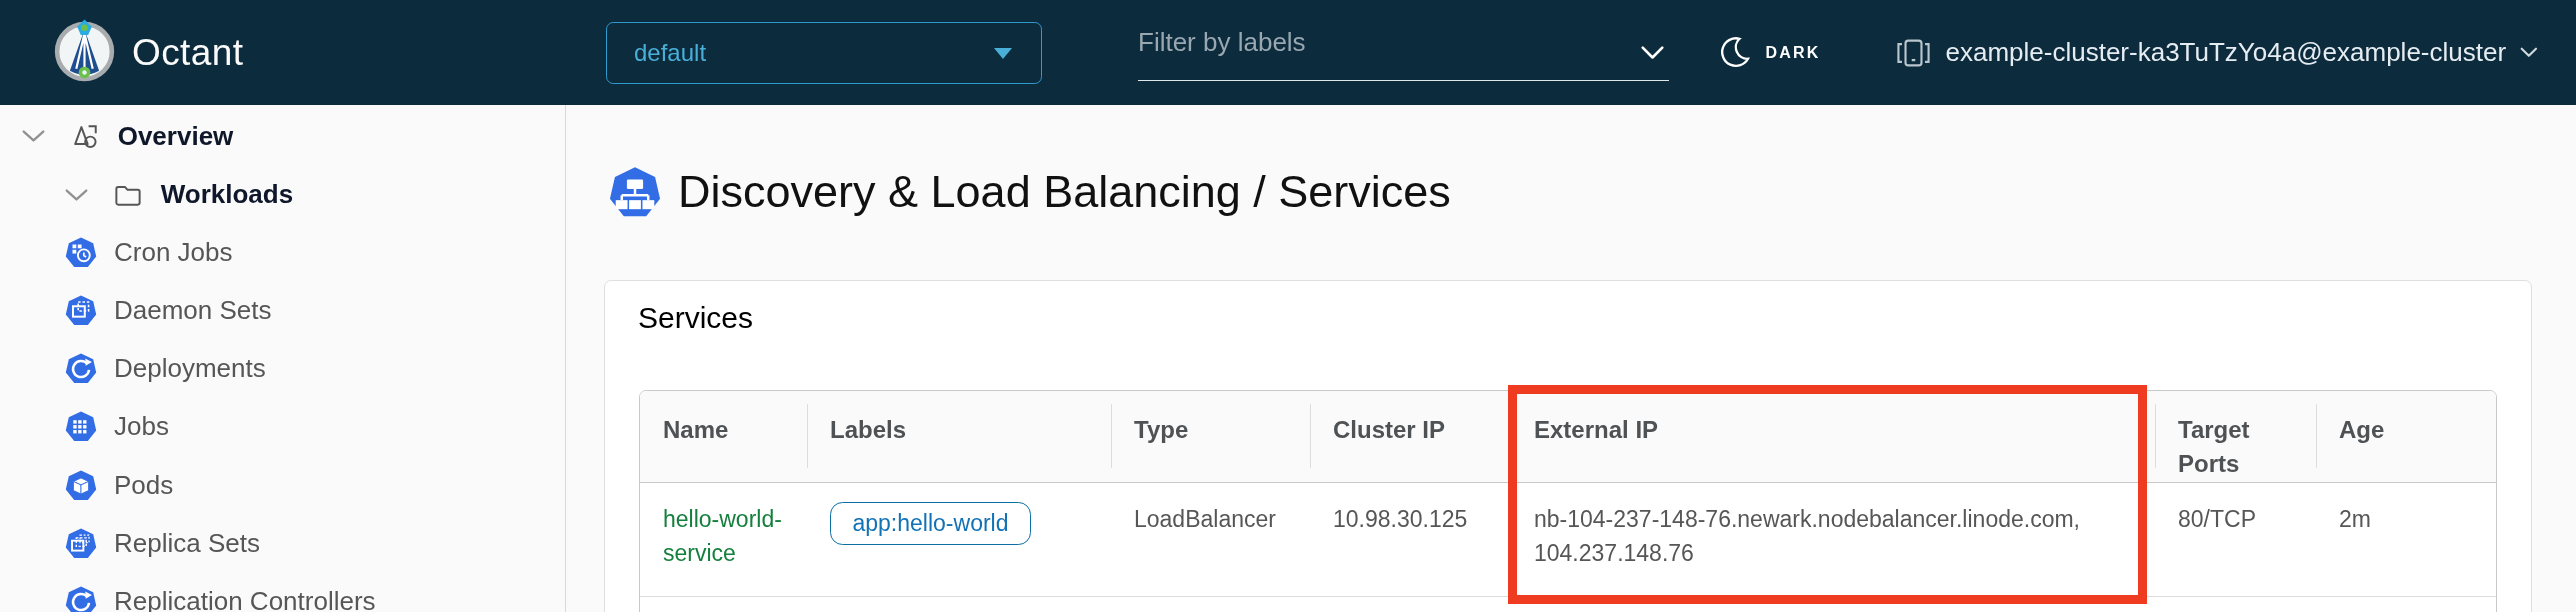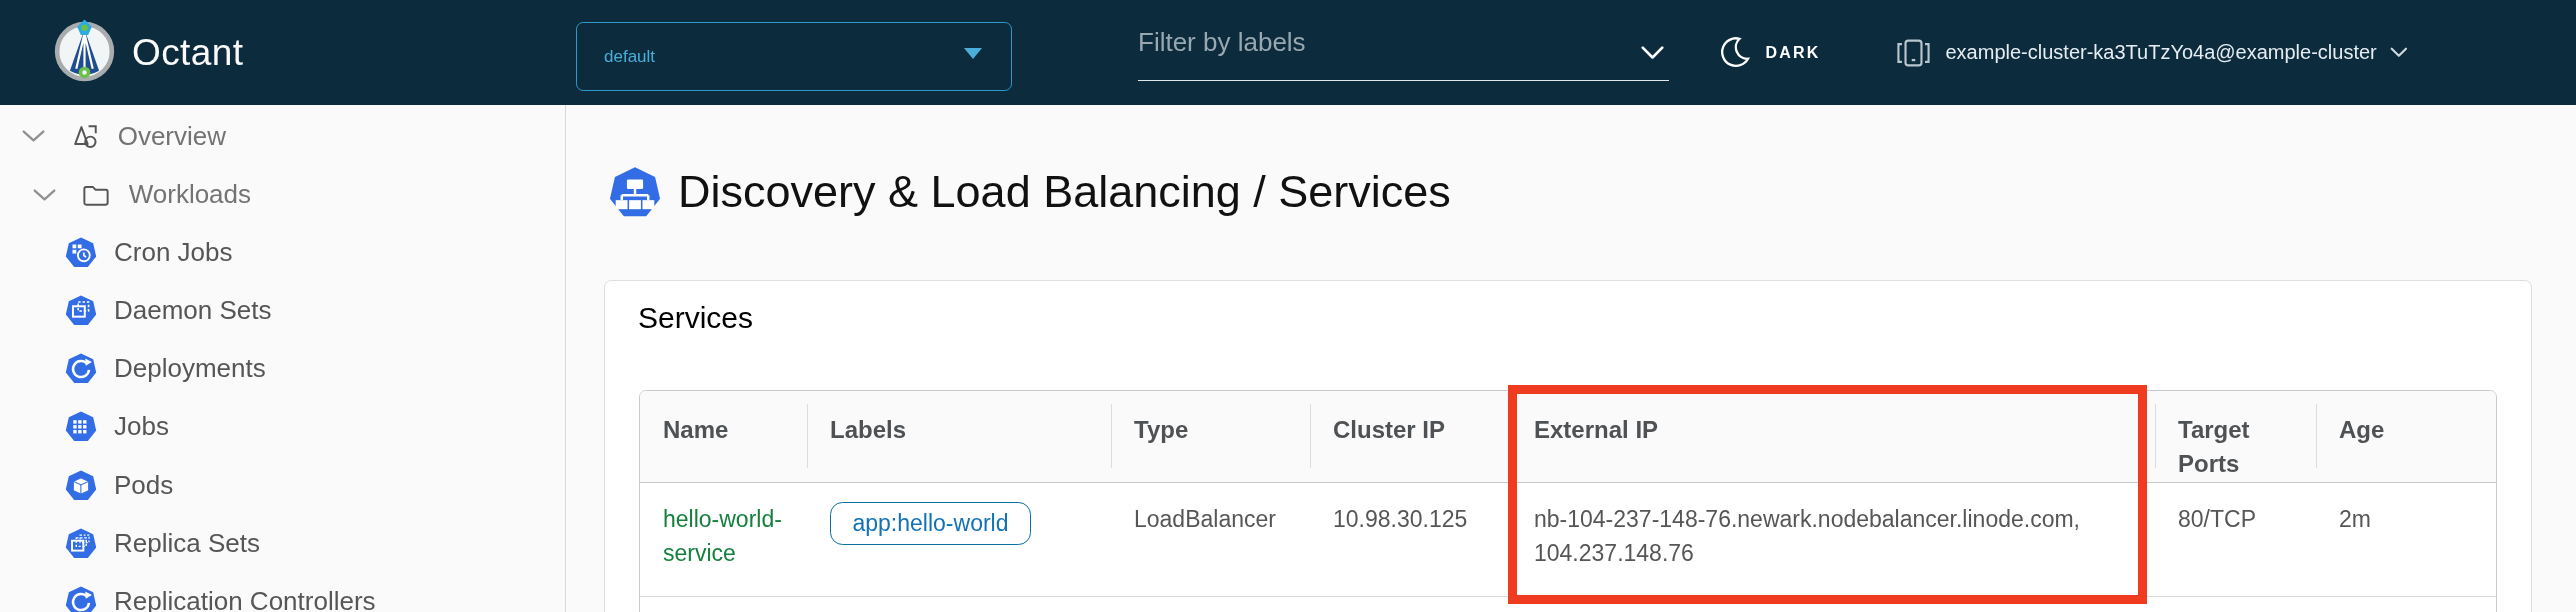--- a/index.html
+++ b/index.html
@@ -9,46 +9,46 @@
     background:#fafafa;
     font-family:"Liberation Sans", sans-serif;
     color:#565656;
   }
 
   
   .topbar { position:absolute; top:0; left:0; width:2576px; height:105px; background:#0c2b3d; z-index:10; }
   .logo { position:absolute; left:48px; top:15px; width:73px; height:73px; }
   .app-title { position:absolute; left:132px; top:0; height:105px; display:flex; align-items:center;
     font-size:37px; color:#fafafa; letter-spacing:0.4px; }
-  .ns-select { position:absolute; left:576px; top:22.4px; width:436px; height:69px;
+  .ns-select { position:absolute; left:606px; top:22.4px; width:436px; height:62px;
     border:1.8px solid #2e9bcd; border-radius:7.2px; display:flex; align-items:center;
-    padding:0 27px; color:#49afd9; font-size:17px; cursor:pointer; }
+    padding:0 27px; color:#49afd9; font-size:24px; cursor:pointer; }
   .ns-caret { position:absolute; right:29px; top:25px; width:0; height:0;
     border-left:9.8px solid transparent; border-right:9.8px solid transparent; border-top:11.6px solid #49afd9; }
   .filter-box { position:absolute; left:1138px; top:27px; width:531px; height:54px;
     border-bottom:1.8px solid #dfe7ea; display:flex; align-items:flex-start; }
   .filter-box input { flex:1; background:transparent; border:none; outline:none;
     font-family:"Liberation Sans", sans-serif; font-size:26px; color:#e6edf2; }
   .filter-box input::placeholder { color:#98a7b0; opacity:1; }
   .filter-chevron { position:absolute; right:3.6px; top:18px; }
   .dark-toggle { position:absolute; left:1720px; top:0; height:105px; display:flex; align-items:center; gap:13.4px; cursor:pointer; }
   .dark-label { font-size:16px; font-weight:bold; letter-spacing:2.2px; color:#ffffff; }
   .cluster-sel { position:absolute; left:1894px; top:0; height:105px; display:flex; align-items:center; gap:12.5px; cursor:pointer; }
-  .cluster-label { font-size:20px; color:#e6edf2; }
+  .cluster-label { font-size:26px; color:#e6edf2; }
 
   
   .sidebar { position:absolute; top:105px; left:0; width:566px; height:508px;
     background:#fafafa; border-right:0.9px solid #d8d8d8; z-index:5; }
   .s-item { position:absolute; left:0; width:566px; height:57px; display:flex; align-items:center; cursor:pointer; }
   .s-item .chev { flex:0 0 30px; display:flex; align-items:center; justify-content:center; }
   .s-item .s-icon { flex:0 0 34px; height:34px; margin-left:19.7px; }
   .s-item .s-label { margin-left:16px; font-size:26px; color:#565656; white-space:nowrap; }
-  .s-item.group .s-label { color:#737373; font-weight:normal; }
+  .s-item.group .s-label { color:#0f172a; font-weight:bold; }
   .lvl0 { padding-left:18px; }
-  .lvl1 { padding-left:29px; }
+  .lvl1 { padding-left:61px; }
   .lvl2 { padding-left:64px; }
 
   
   .page-title-icon { position:absolute; left:607px; top:165px; width:56px; height:56px; }
   .page-title { position:absolute; left:678px; top:166px; font-size:45px; font-weight:400; color:#111; white-space:nowrap; }
 
   .card { position:absolute; left:604px; top:280px; width:1928px; height:447px;
     background:#ffffff; border:0.9px solid #dcdee0; border-radius:7.2px; }
   .card-title { position:absolute; left:33px; top:19.7px; font-size:30px; color:#000; }
 

